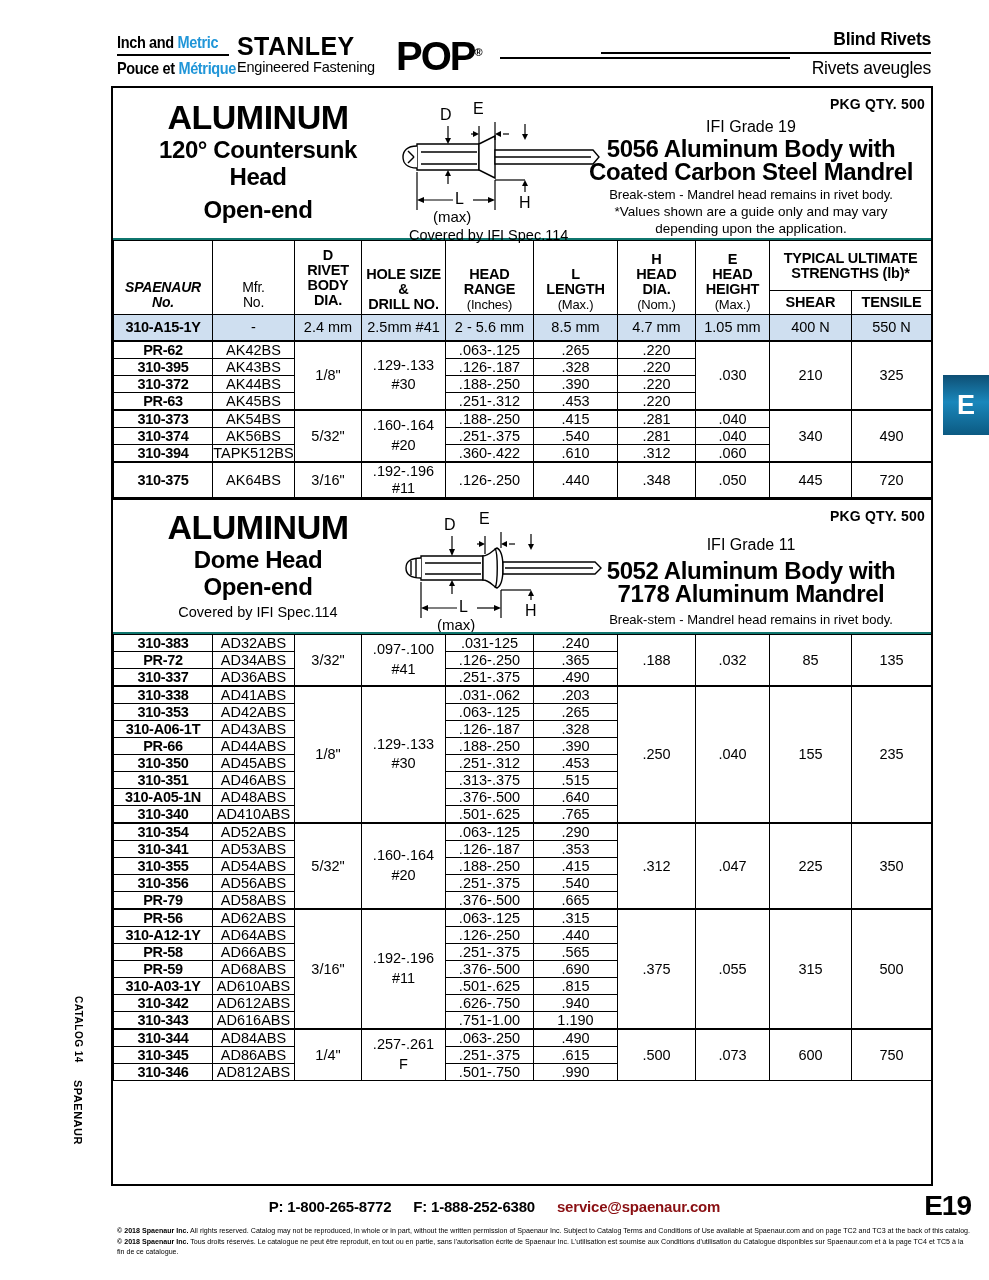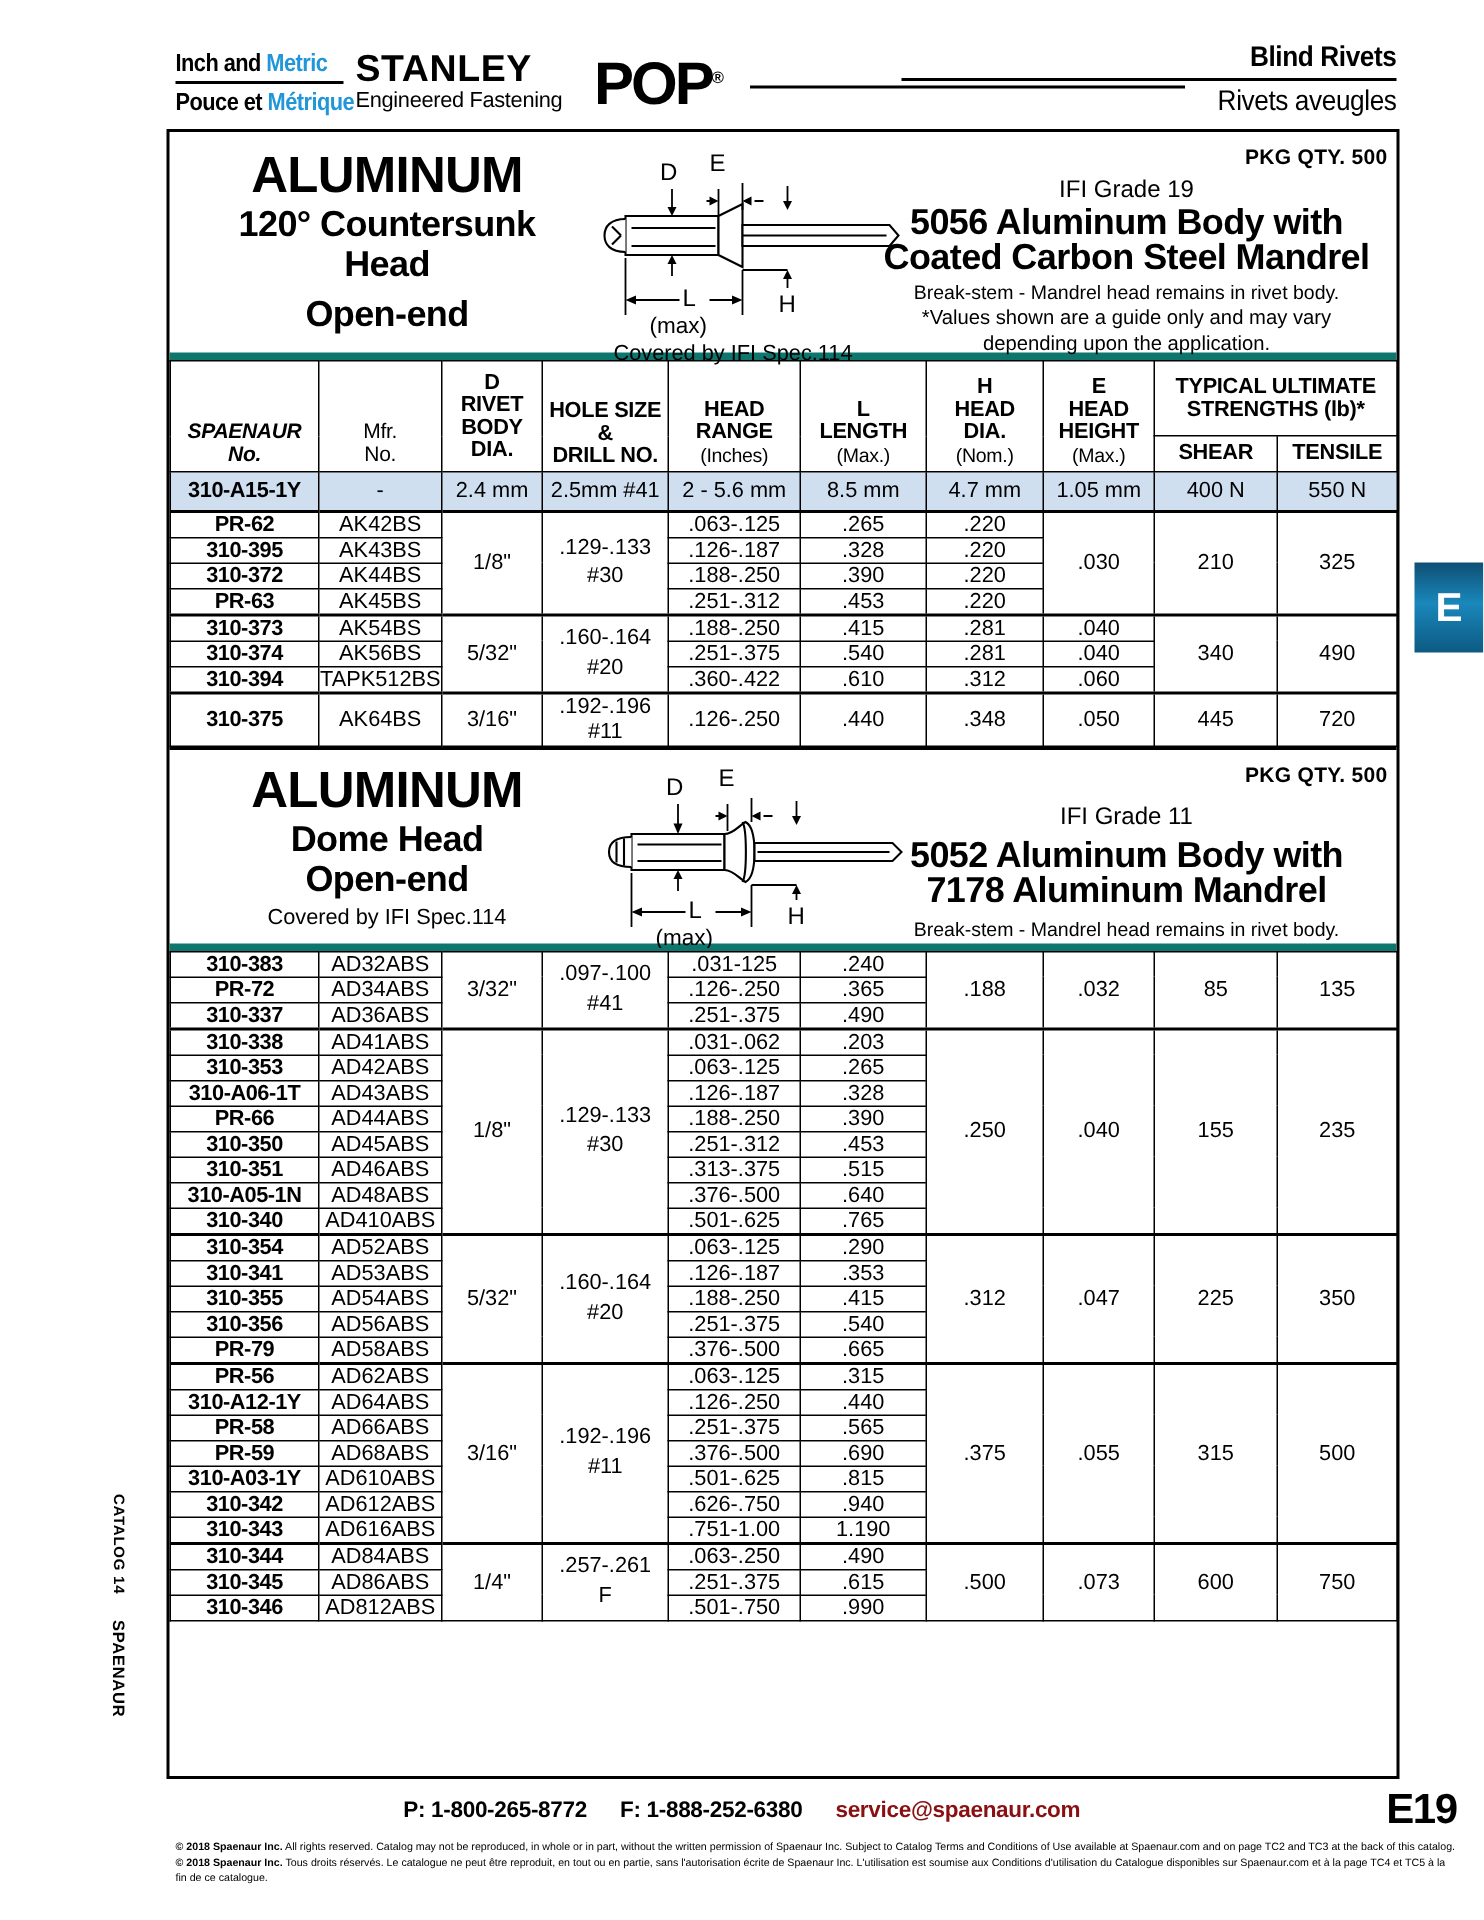--- a/index.html
+++ b/index.html
@@ -124,21 +124,21 @@
     width: 822px;
     height: 1100px;
     border: 2px solid #000;
     background: #fff;
   }
 
   
   .banner {
     position: relative;
     width: 100%;
-    border-bottom: 5px solid #0f766e;
+    border-bottom: 2px solid #0f766e;
   }
   .banner-left {
     position: absolute;
     left: 0; top: 0;
     width: 280px;
     text-align: center;
   }
   .ban-title {
     font-family: "Liberation Sans", sans-serif;
     font-weight: bold;

